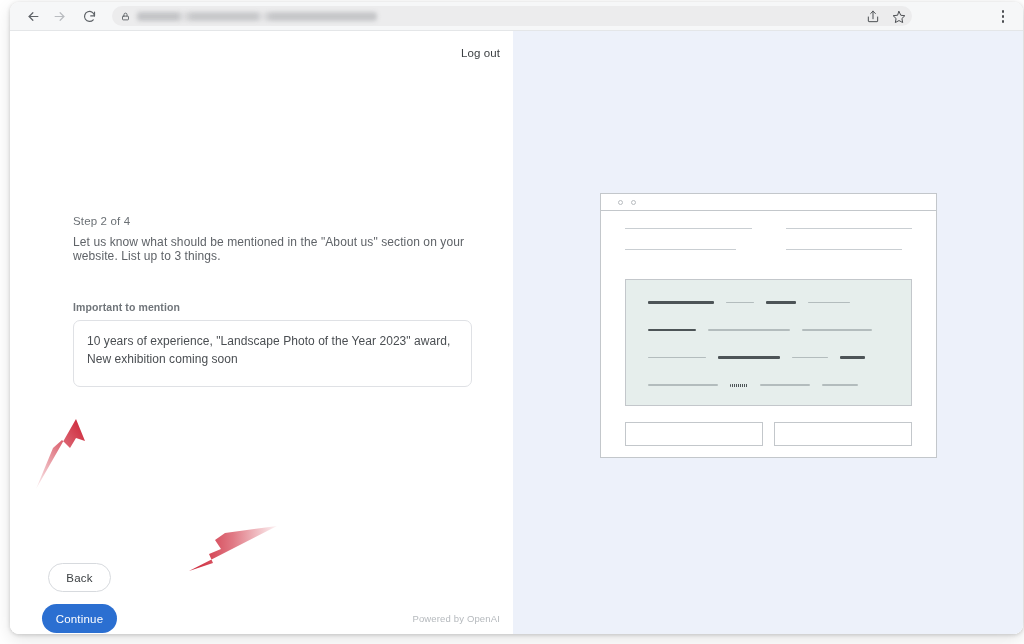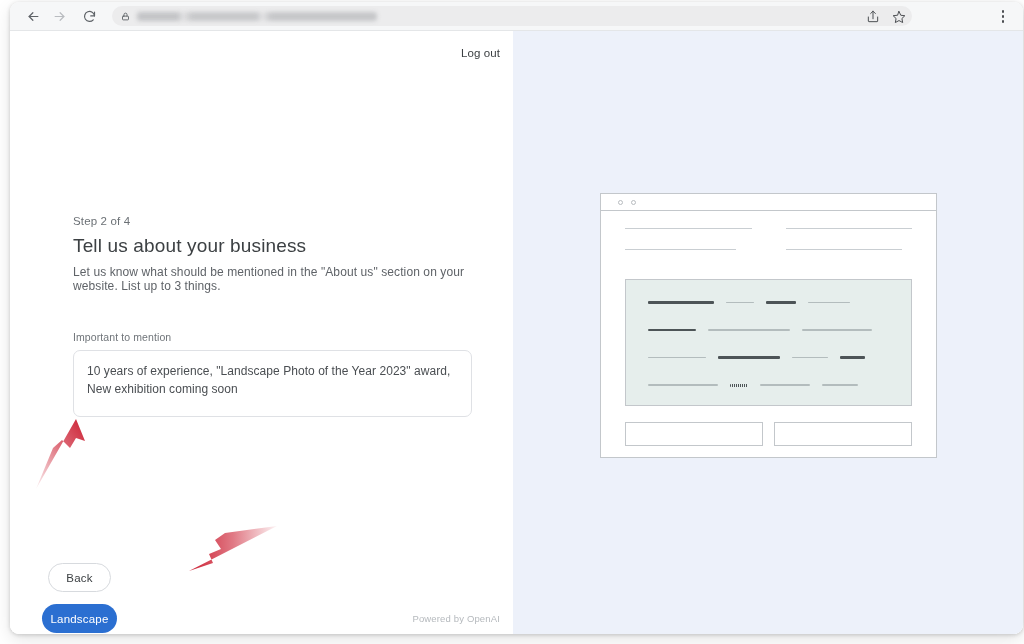--- a/index.html
+++ b/index.html
@@ -168,20 +168,21 @@
     margin: 0;
   }
 
   .field-group { margin-top: 38px; }
 
   .field-label {
     font-size: 10.5px;
     color: #70757a;
     letter-spacing: 0.1px;
     margin-bottom: 7px;
+    font-weight: bold;
   }
 
   .textarea-box {
     width: 399px;
     height: 67px;
     border: 1px solid #dfe1e5;
     border-radius: 7px;
     padding: 11px 13px;
     box-sizing: border-box;
     font-family: "Liberation Sans", sans-serif;
@@ -400,32 +401,31 @@
   </div>
 
   <div class="viewport">
 
     <div class="pane-left">
 
       <a class="logout-link">Log out</a>
 
       <div class="form-block">
         <div class="step-label">Step 2 of 4</div>
-        <h1 class="page-heading">Tell us about your business</h1>
         <p class="page-desc">Let us know what should be mentioned in the "About us" section on your website. List up to 3 things.</p>
 
         <div class="field-group">
           <div class="field-label">Important to mention</div>
           <textarea class="textarea-box" placeholder="Important to mention" style="">10 years of experience, "Landscape Photo of the Year 2023" award, New exhibition coming soon</textarea>
         </div>
       </div>
 
       <div class="btn-row">
         <button class="btn btn-back">Back</button>
-        <button class="btn btn-continue">Landscape</button>
+        <button class="btn btn-continue">Continue</button>
         <button class="btn btn-skip">Photo</button>
       </div>
 
       <div class="footer-note">Powered by OpenAI</div>
     </div>
 
     <div class="pane-right">
       <div class="mock-frame">
 
         <div class="mock-titlebar">

